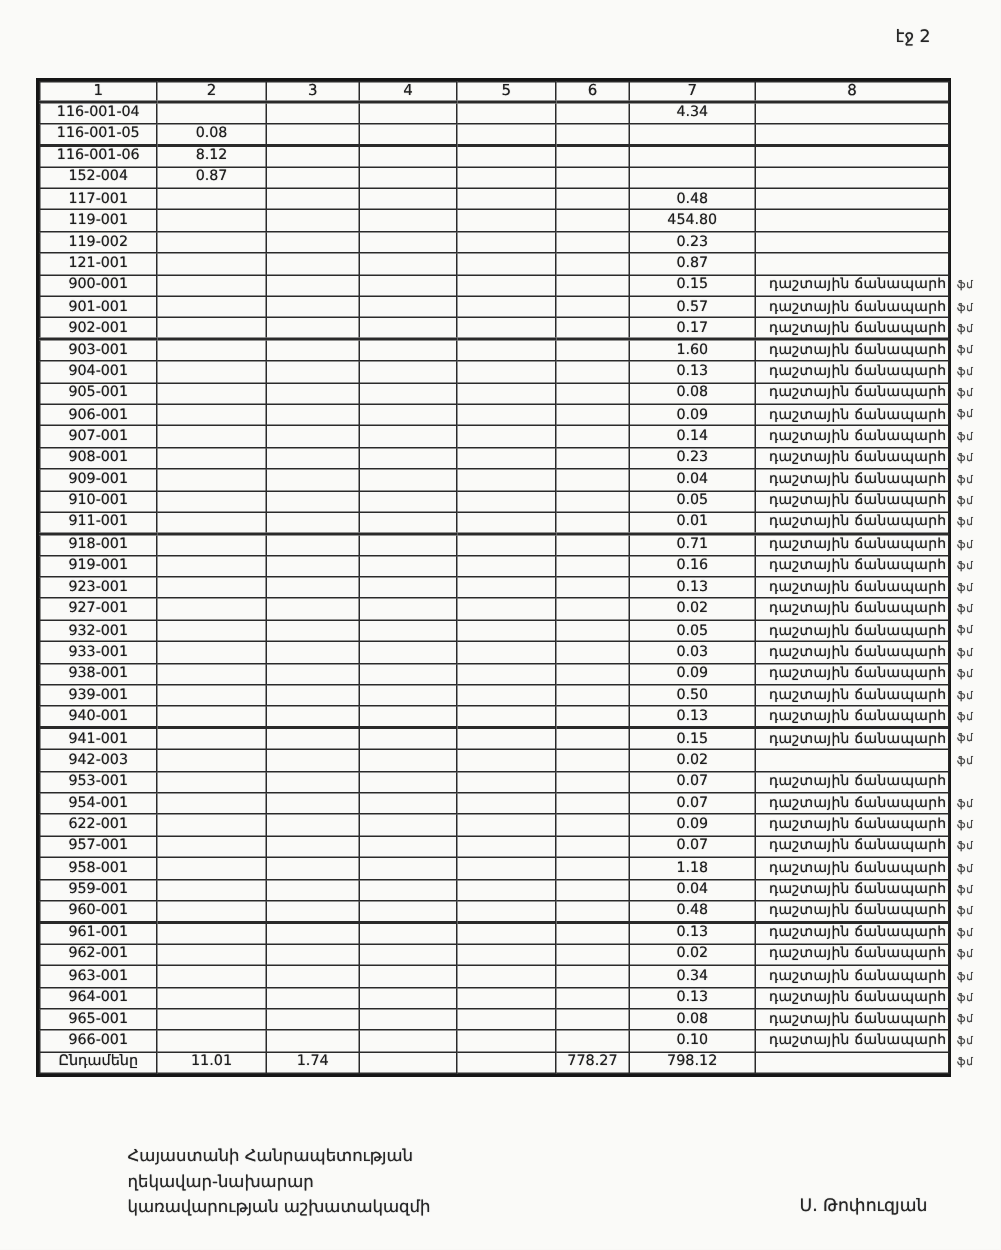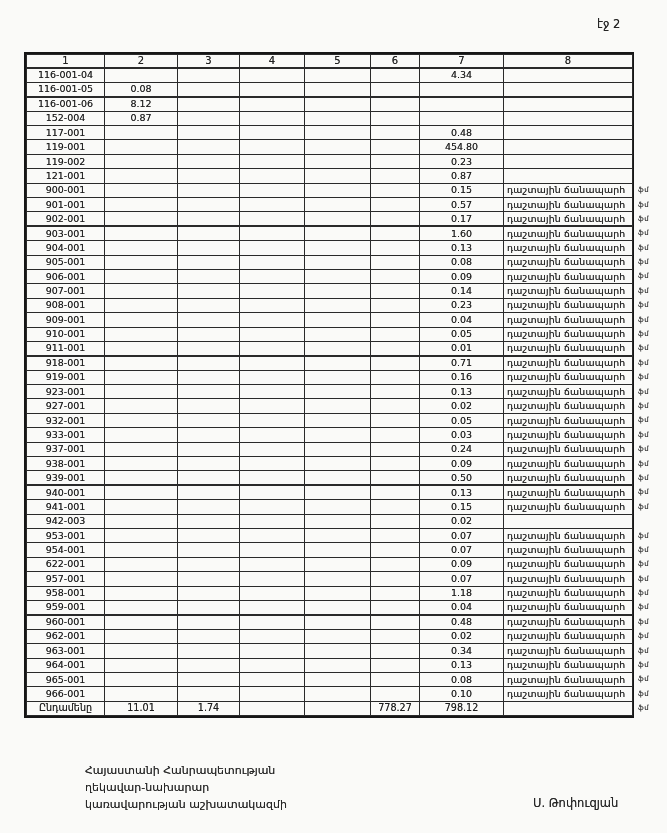--- a/index.html
+++ b/index.html
@@ -28,21 +28,21 @@
     border:1px solid var(--line);
     font-size:9.5px;line-height:12px;height:12.4px;
     padding:0 1px;text-align:center;vertical-align:middle;
     color:var(--ink);overflow:hidden;white-space:nowrap;
     font-weight:normal;
   }
   thead th{
     font-size:10px;height:11.5px;border-bottom-width:2px;color:#202020;
   }
   tbody tr{height:14.4px;padding-left:36px;}
-  td.c8{text-align:left;padding-left:3px;font-size:9.3px;letter-spacing:0.2px;margin-top:12px;}
+  td.c8{text-align:right;padding-left:3px;font-size:9.3px;letter-spacing:0.2px;margin-top:12px;}
   
   tbody tr:nth-child(4n+1) td{border-top-width:1.7px;}
   tbody tr:nth-child(9n+3) td{border-top-width:2px;}
   tbody td:first-child{border-right-width:1.6px;}
   tr.total td{font-size:9.6px;}
   .notes{position:absolute;left:0;top:0;width:667px;height:833px;pointer-events:none;}
   .notes span{
     position:absolute;left:638px;font-size:7px;line-height:8px;color:#454545;
     letter-spacing:0.5px;text-shadow:0 0 0.5px rgba(60,60,60,0.8);
   }
@@ -339,30 +339,20 @@
             <td>933-001</td>
             <td></td>
             <td></td>
             <td></td>
             <td></td>
             <td></td>
             <td>0.03</td>
             <td class="c8">դաշտային ճանապարհ</td>
           </tr>
           <tr>
-            <td>937-001</td>
-            <td></td>
-            <td></td>
-            <td></td>
-            <td></td>
-            <td></td>
-            <td>0.24</td>
-            <td class="c8">դաշտային ճանապարհ</td>
-          </tr>
-          <tr>
             <td>938-001</td>
             <td></td>
             <td></td>
             <td></td>
             <td></td>
             <td></td>
             <td>0.09</td>
             <td class="c8">դաշտային ճանապարհ</td>
           </tr>
           <tr>
@@ -466,20 +456,30 @@
             <td class="c8">դաշտային ճանապարհ</td>
           </tr>
           <tr>
             <td>960-001</td>
             <td></td>
             <td></td>
             <td></td>
             <td></td>
             <td></td>
             <td>0.48</td>
+            <td class="c8">դաշտային ճանապարհ</td>
+          </tr>
+          <tr>
+            <td>961-001</td>
+            <td></td>
+            <td></td>
+            <td></td>
+            <td></td>
+            <td></td>
+            <td>0.13</td>
             <td class="c8">դաշտային ճանապարհ</td>
           </tr>
           <tr>
             <td>962-001</td>
             <td></td>
             <td></td>
             <td></td>
             <td></td>
             <td></td>
             <td>0.02</td>

